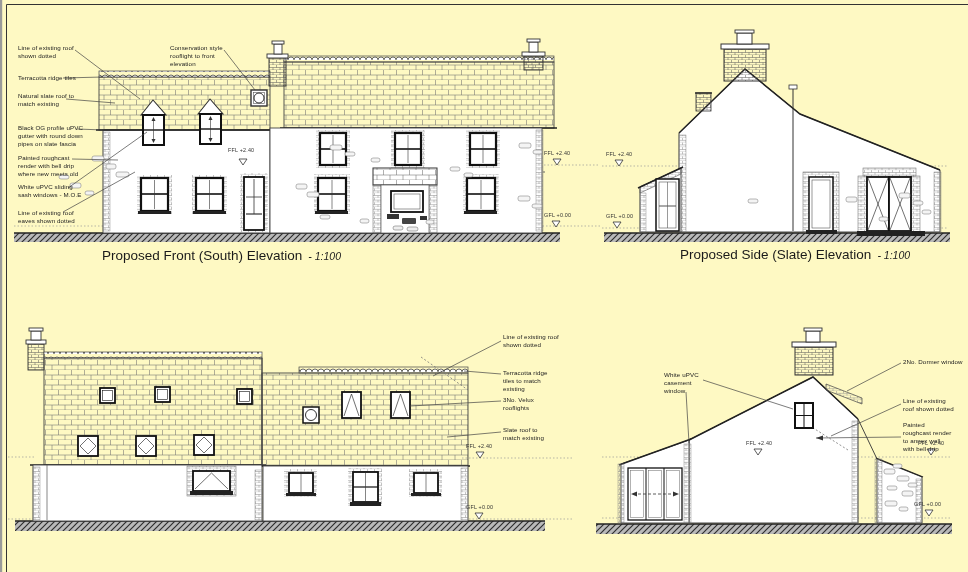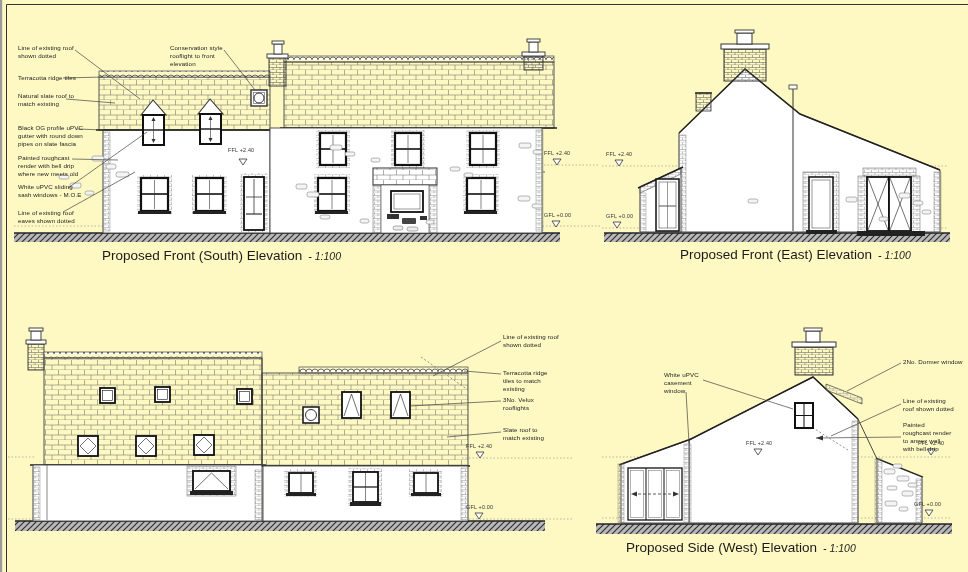--- a/index.html
+++ b/index.html
@@ -489,19 +489,16 @@
 <div class="lvl" style="left:466px;top:443px">FFL +2.40</div>
 <div class="lvl" style="left:466px;top:504px">GFL +0.00</div>
 <div class="lvl" style="left:746px;top:440px">FFL +2.40</div>
 <div class="lvl" style="left:918px;top:440px">FFL +2.40</div>
 <div class="lvl" style="left:914px;top:501px">GFL +0.00</div>
 
 <div class="title" style="left:102px;top:248px">
   <span>Proposed Front (South) Elevation</span><span class="scale">- 1:100</span>
 </div>
 <div class="title" style="left:680px;top:247px">
-  <span>Proposed Front (East) Elevation</span><span class="scale">- 1:100</span>
+  <span>Proposed Side (Slate) Elevation</span><span class="scale">- 1:100</span>
 </div>
-<div class="title" style="left:626px;top:540px">
-  <span>Proposed Side (West) Elevation</span><span class="scale">- 1:100</span>
+
 </div>
 
-</div>
-
 </body></html>

